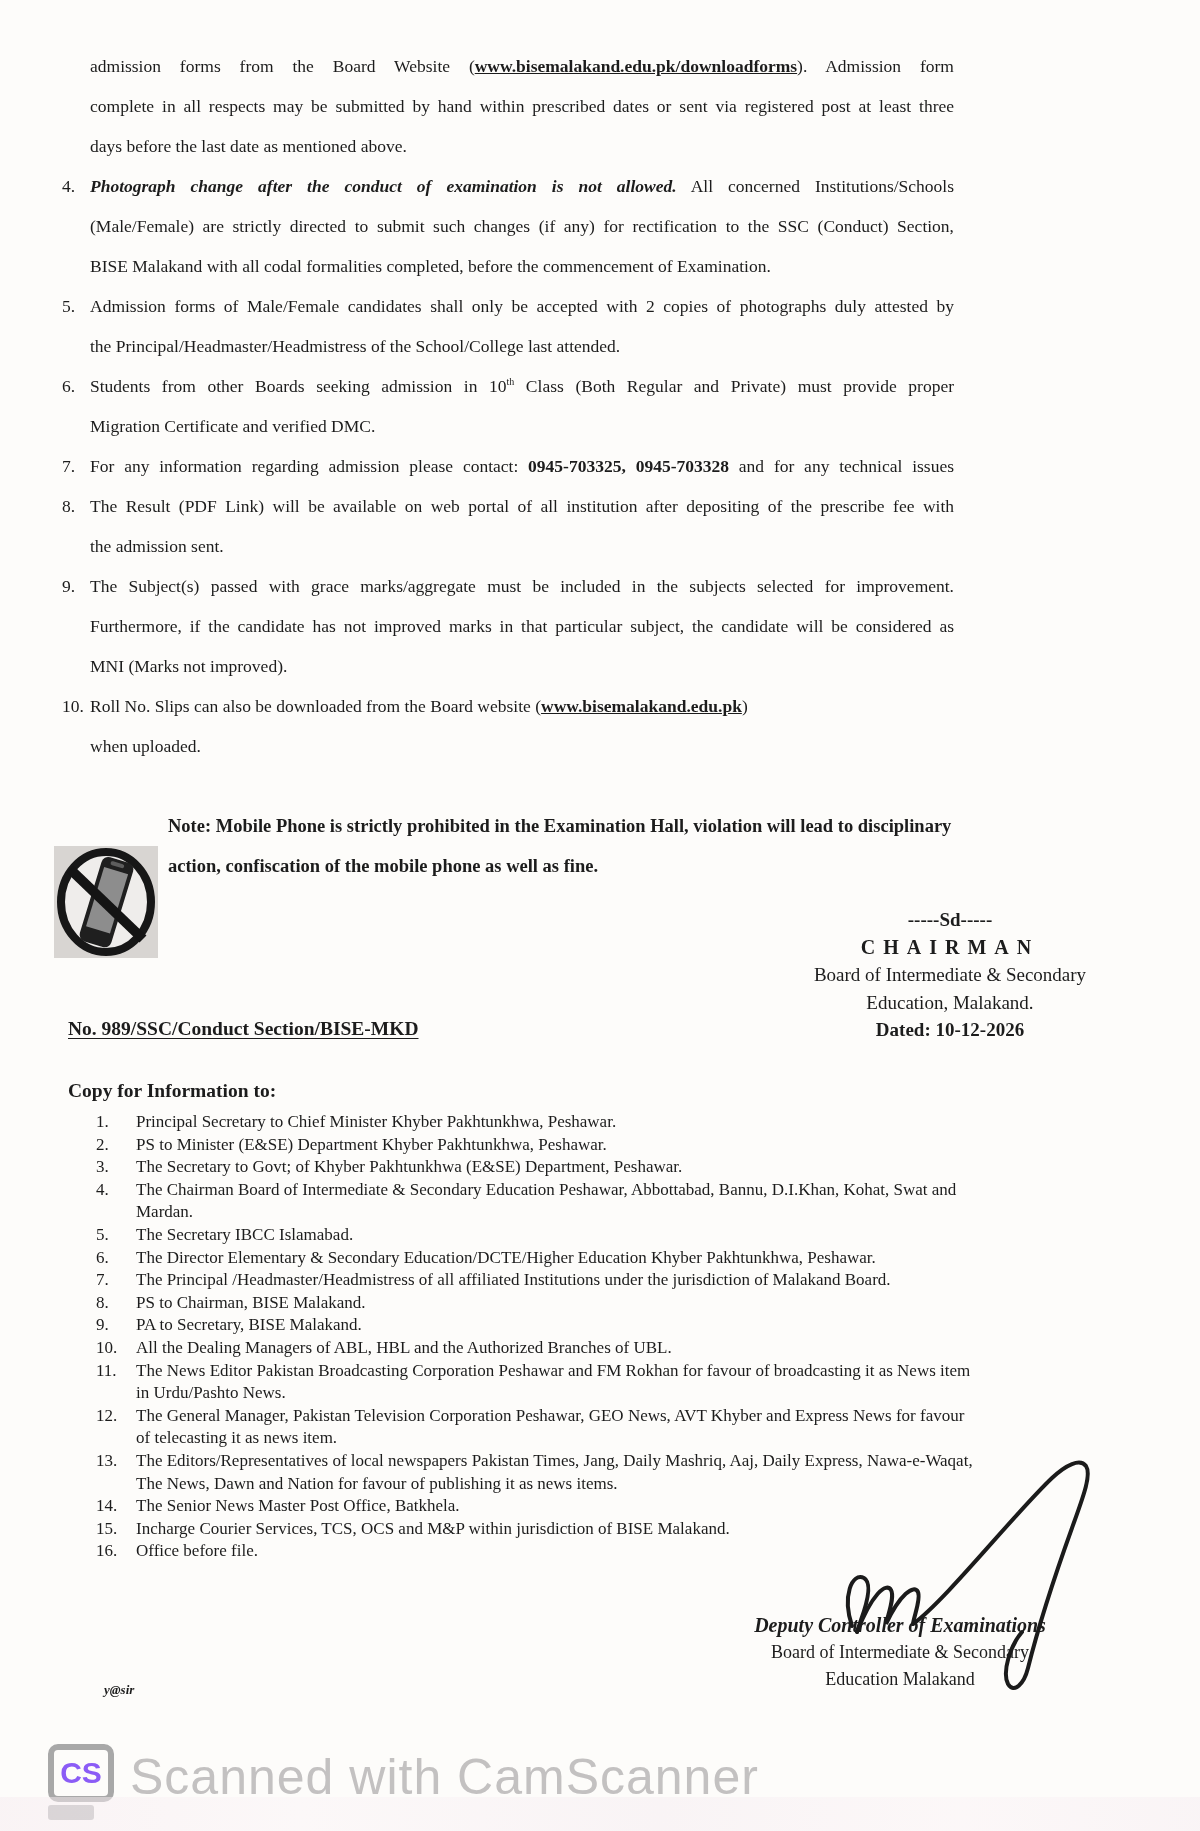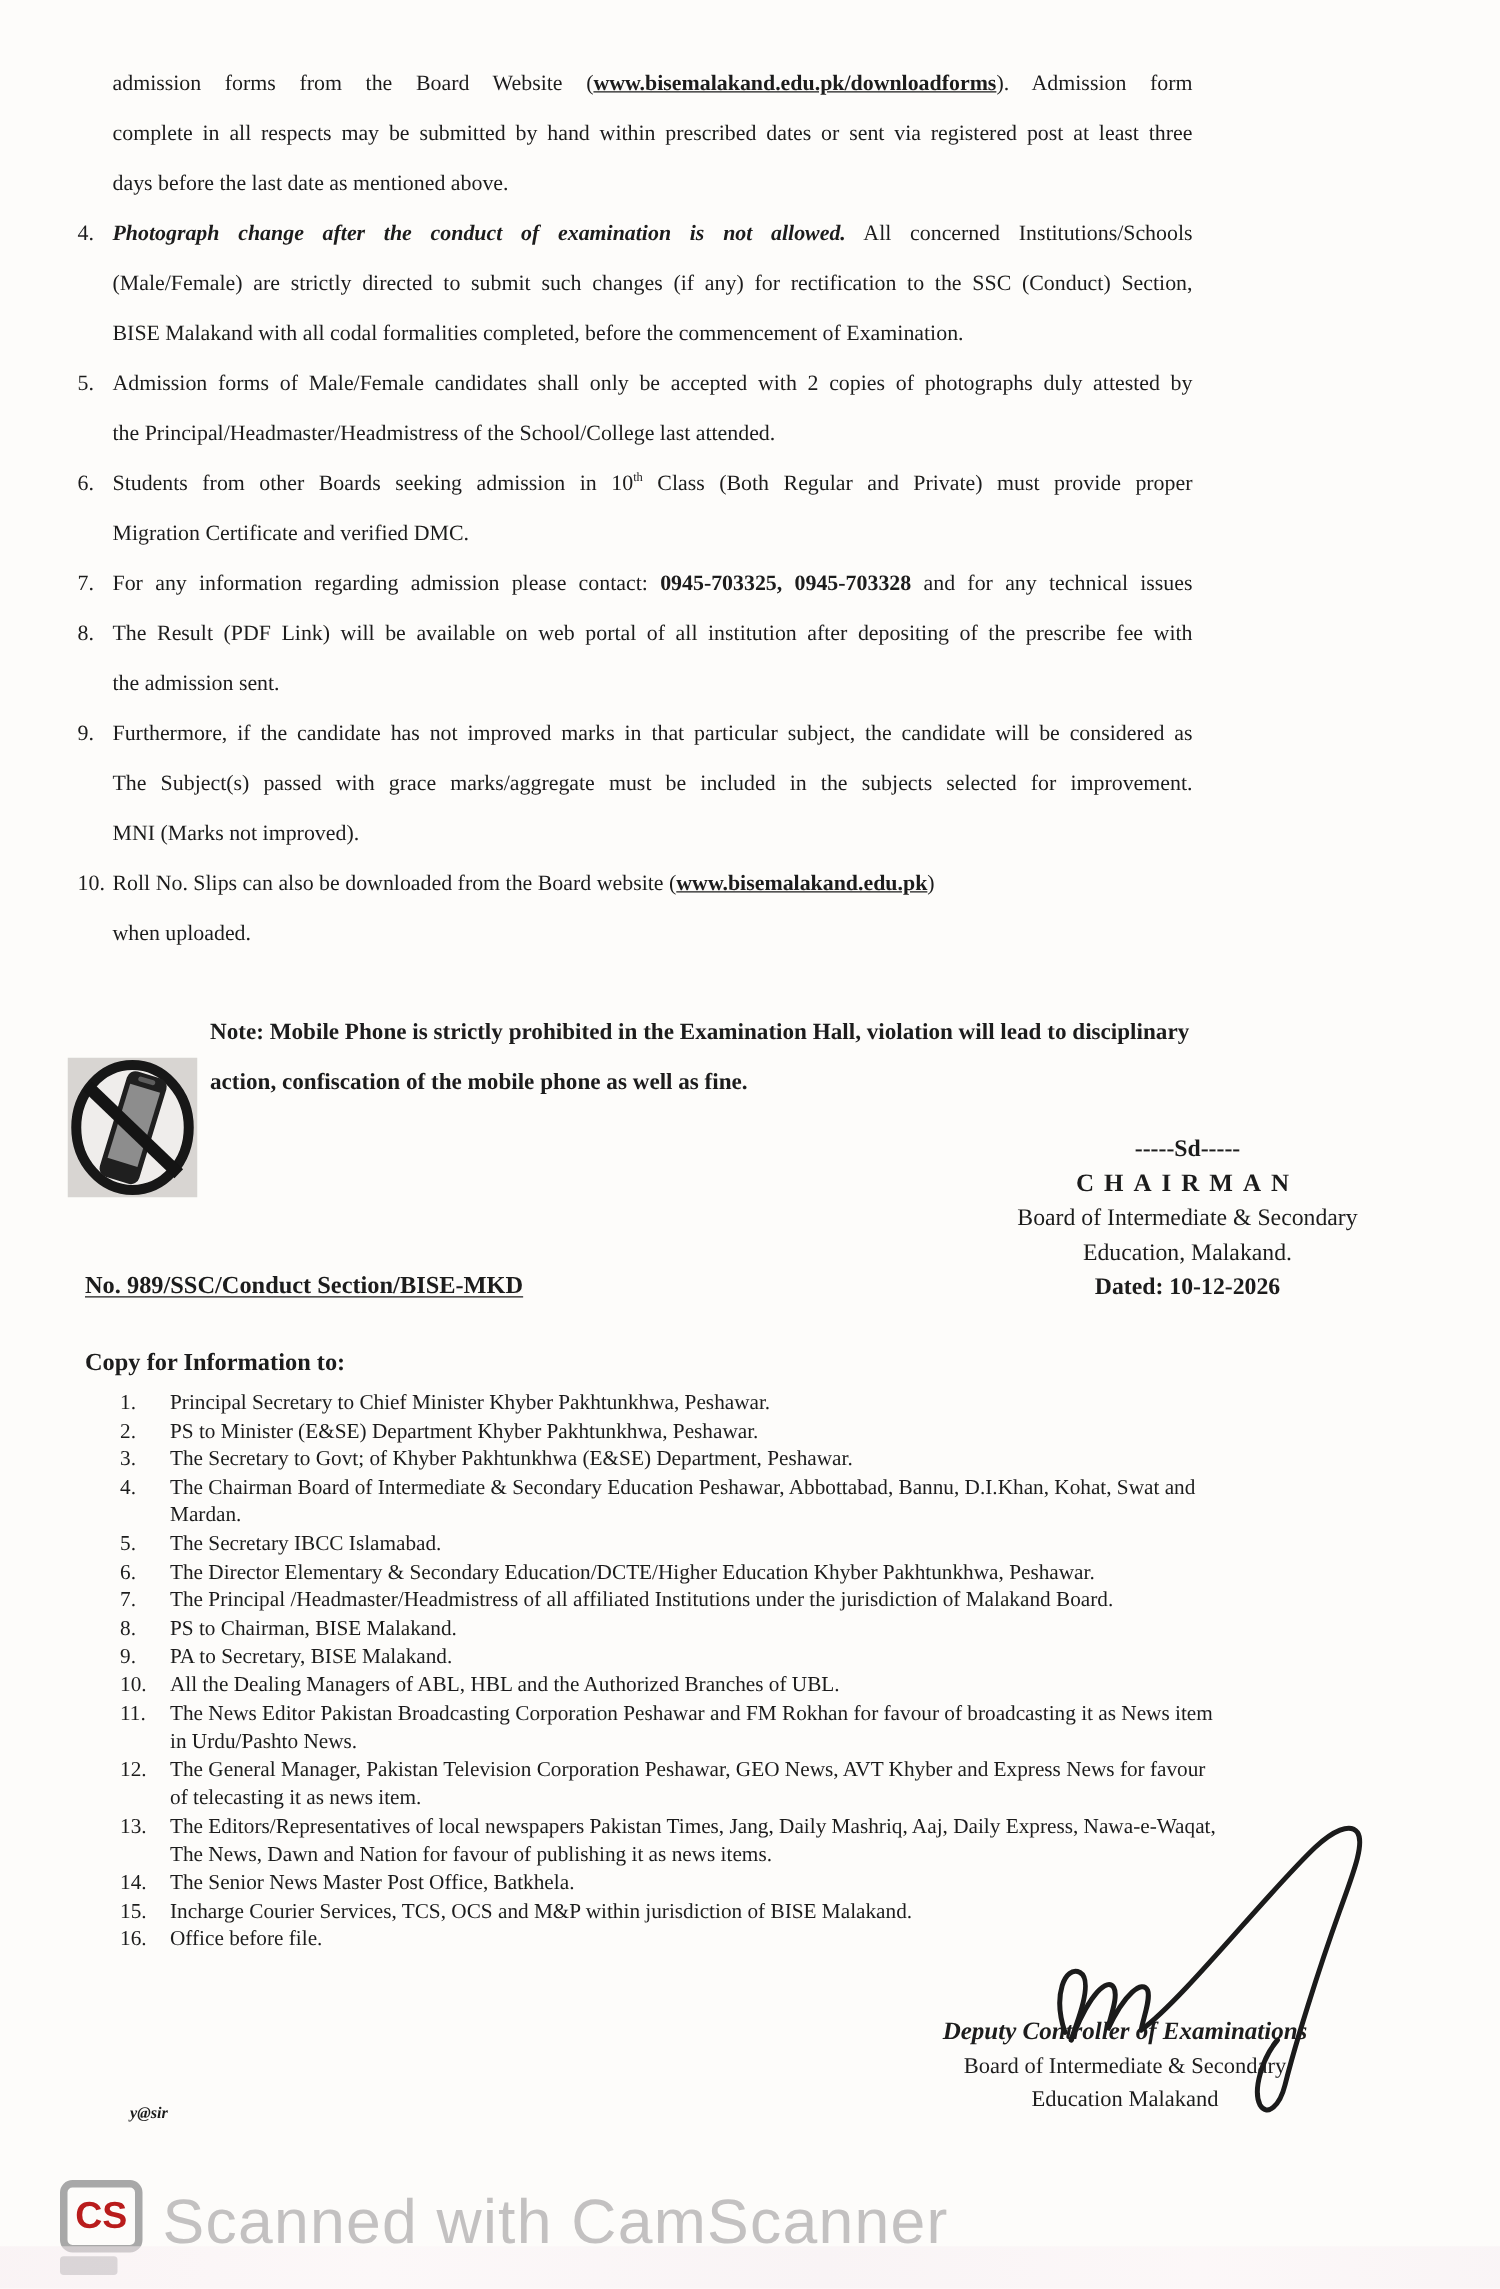--- a/index.html
+++ b/index.html
@@ -51,21 +51,21 @@
 
   .deputy{position:absolute;top:1612px;left:700px;width:400px;text-align:center;
     font-size:18px;line-height:27px;}
   .deputy .title{font-weight:700;font-size:20px;font-style:italic;}
 
   .handnote{position:absolute;top:1682px;left:104px;font-size:13px;font-weight:700;font-style:italic;}
 
   
   .footer{position:absolute;top:1744px;left:48px;display:flex;align-items:flex-start;gap:16px;}
   .cs-box{width:54px;height:46px;border:6px solid #a8a8a8;border-radius:10px;
-    color:#b91c1c;font:700 30px "Liberation Sans", sans-serif;
+    color:#8b5cf6;font:700 30px "Liberation Sans", sans-serif;
     display:flex;align-items:center;justify-content:center;}
   .cs-tab{width:46px;height:15px;background:#bdbdbd;border-radius:3px;margin-top:3px;}
   .cs-text{font-family:"Liberation Sans", sans-serif;font-size:50px;color:#c3c1c1;
     margin-top:4px;letter-spacing:1px;}
 
   .noise{position:absolute;left:0;right:0;bottom:0;height:34px;opacity:.5;pointer-events:none;
     background:linear-gradient(90deg,#f6ebf0 0%,#fbf4f7 25%,#f5ecf1 55%,#fbf3f6 80%,#f6edf2 100%);}
 </style>
 </head>
 <body>
@@ -116,22 +116,22 @@
           <span class="mnum">8.</span>
           <div class="mtext">
             <div class="line j"><span>The Result (PDF Link) will be available on web portal of all institution after depositing of the prescribe fee with</span></div>
             <div class="line j last"><span>the admission sent.</span></div>
           </div>
         </div>
 
         <div class="mitem">
           <span class="mnum">9.</span>
           <div class="mtext">
+            <div class="line j"><span>The Subject(s) passed with grace marks/aggregate must be included in the subjects selected for improvement.</span></div>
             <div class="line j"><span>Furthermore, if the candidate has not improved marks in that particular subject, the candidate will be considered as</span></div>
-            <div class="line j"><span>The Subject(s) passed with grace marks/aggregate must be included in the subjects selected for improvement.</span></div>
             <div class="line j last"><span>MNI (Marks not improved).</span></div>
           </div>
         </div>
 
         <div class="mitem">
           <span class="mnum">10.</span>
           <div class="mtext">
             <div class="line j last"><span>Roll No. Slips can also be downloaded from the Board website (</span><span class="b u">www.bisemalakand.edu.pk</span><span>)</span></div>
             <div class="line j last"><span>when uploaded.</span></div>
           </div>

